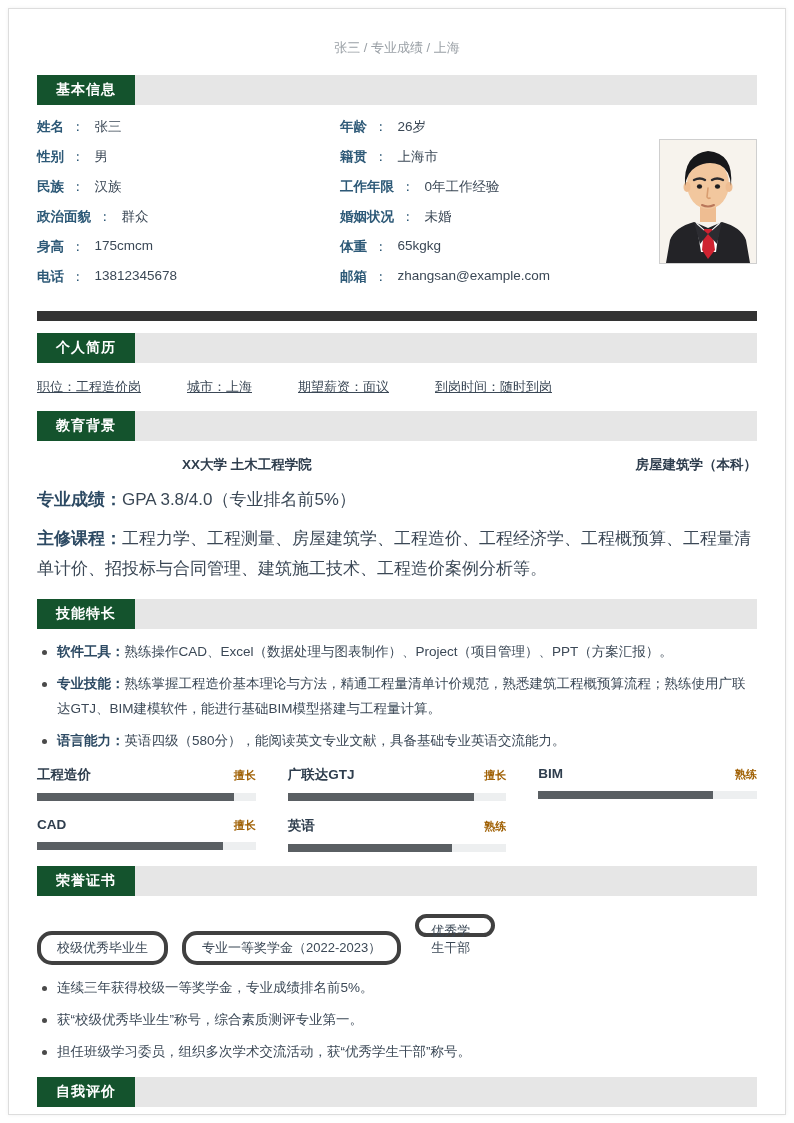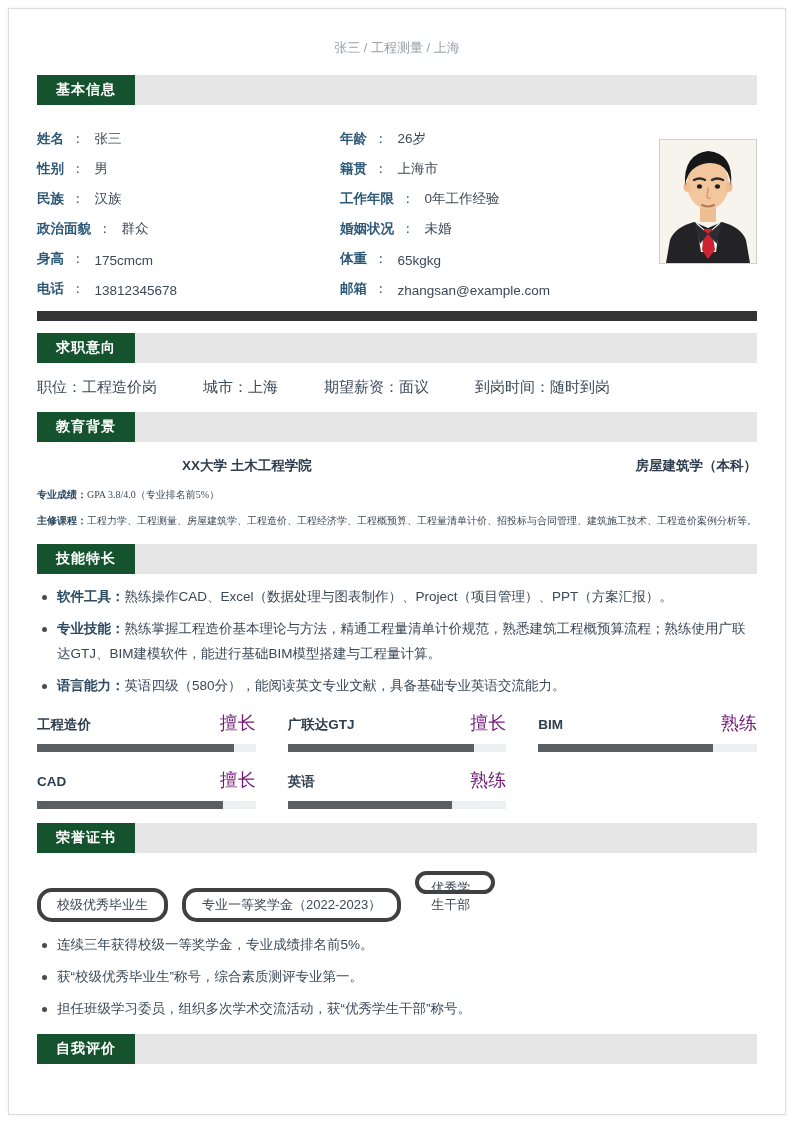--- a/index.html
+++ b/index.html
@@ -11,61 +11,61 @@
   }
   
   .title { text-align:center; font-size:27px; font-weight:bold; color:#2b2b2b; letter-spacing:2px; margin-top:8px; }
   .subtitle { text-align:center; font-size:13px; color:#9aa0a6; margin-top:10px; margin-bottom:18px; }
   
   .band { background:#e6e6e6; height:30px; display:flex; align-items:stretch; }
   .band-label { background:#14532d; color:#fff; font-weight:bold; font-size:14px; display:flex; align-items:center; padding:0 19px; letter-spacing:1px; }
   
   .basic-wrap { display:flex; padding-top:13px; }
   .info-col { flex:1; }
-  .info-row { display:flex; align-items:flex-end; height:30px; font-size:13.5px; }
+  .info-row { display:flex; align-items:flex-start; height:30px; font-size:13.5px; }
   .info-label { font-weight:bold; color:#2d5977; }
   .info-colon { color:#2d5977; margin:0 10px 0 7px; }
   .info-value { color:#3b4856; }
   .photo-box { width:98px; height:125px; margin-left:16px; margin-top:21px; border:1px solid #cfcfcf; background:#f6f2ec; flex:none; }
   
   .divider { height:10px; background:#333; margin-top:13px; }
   .gap12 { height:12px; }
   
-  .intent-row { display:flex; font-size:15px; color:#3b4856; margin:15px 0 15px; }
+  .intent-row { display:flex; font-size:13px; color:#3b4856; margin:15px 0 15px;text-decoration:underline; }
   .intent-item { margin-right:46px; }
   .intent-item .lbl { color:#3b4856; }
   
   .edu-head { display:flex; font-weight:bold; color:#2f3e4e; font-size:13.5px; margin-top:15px; }
   .edu-head .l { flex:1; text-align:left; }
   .edu-head .c { flex:1.4; text-align:center; }
   .edu-head .r { flex:1; text-align:right; }
-  .edu-line { font-size:10px; color:#3b4856; margin-top:11px; line-height:1.8;font-family:Liberation Serif, serif; }
+  .edu-line { font-size:17px; color:#3b4856; margin-top:11px; line-height:1.8; }
   .blb { font-weight:bold; color:#2d4a63; }
   
   ul.bullets { list-style:none; margin:11px 0 12px; }
   ul.bullets li { position:relative; padding-left:20px; font-size:13.5px; color:#3b4856; line-height:1.85; margin-bottom:7px; }
   ul.bullets li::before { content:''; position:absolute; left:5px; top:10px; width:5px; height:5px; border-radius:50%; background:#4a4a4a; }
   
   .bars { display:grid; grid-template-columns:repeat(3,1fr); column-gap:32px; row-gap:16px; margin:10px 0 14px; }
   .bar-head { display:flex; justify-content:space-between; align-items:baseline; margin-bottom:9px; }
   .bar-name { font-weight:bold; font-size:13.5px; color:#2f3e4e; }
-  .bar-level { font-size:18px; color:#701a75; }
+  .bar-level { font-size:11px; color:#a16207;font-weight:bold; }
   .bar-track { height:8px; background:#edefF0; }
   .bar-fill { height:8px; background:#5a5f63; }
   
   .pills { margin:18px 0 2px; }
   .pill { display:inline-block; border:4px solid #404040; border-radius:15px; padding:4px 16px; font-size:13px; color:#3b4856; background:#fff; margin-right:14px; }
   .pill-narrow { width:80px; height:23px; padding:4px 12px; overflow:visible; line-height:17px; }
 </style>
 </head>
 <body>
 
 <div class="page">
 
-  <div class="subtitle">张三 / 工程测量 / 上海</div>
+  <div class="subtitle">张三 / 专业成绩 / 上海</div>
 
   <div class="band">
     <div class="band-label">基本信息</div>
   </div>
 
   <div class="basic-wrap">
     <div class="info-col">
       <div class="info-row">
           <span class="info-label">姓名</span>
           <span class="info-colon">：</span>
@@ -160,21 +160,21 @@
 
         <path d="M42,65 Q48,68 54,65" stroke="#b9775a" stroke-width="2" fill="none" stroke-linecap="round"></path>
       </svg>
     </div>
   </div>
 
   <div class="divider"></div>
   <div class="gap12"></div>
 
   <div class="band">
-    <div class="band-label">求职意向</div>
+    <div class="band-label">个人简历</div>
   </div>
   <div class="intent-row">
     <div class="intent-item"><span class="lbl">职位：</span><span>工程造价岗</span></div>
     <div class="intent-item"><span class="lbl">城市：</span><span>上海</span></div>
     <div class="intent-item"><span class="lbl">期望薪资：</span><span>面议</span></div>
     <div class="intent-item"><span class="lbl">到岗时间：</span><span>随时到岗</span></div>
   </div>
 
   <div class="band">
     <div class="band-label">教育背景</div>

